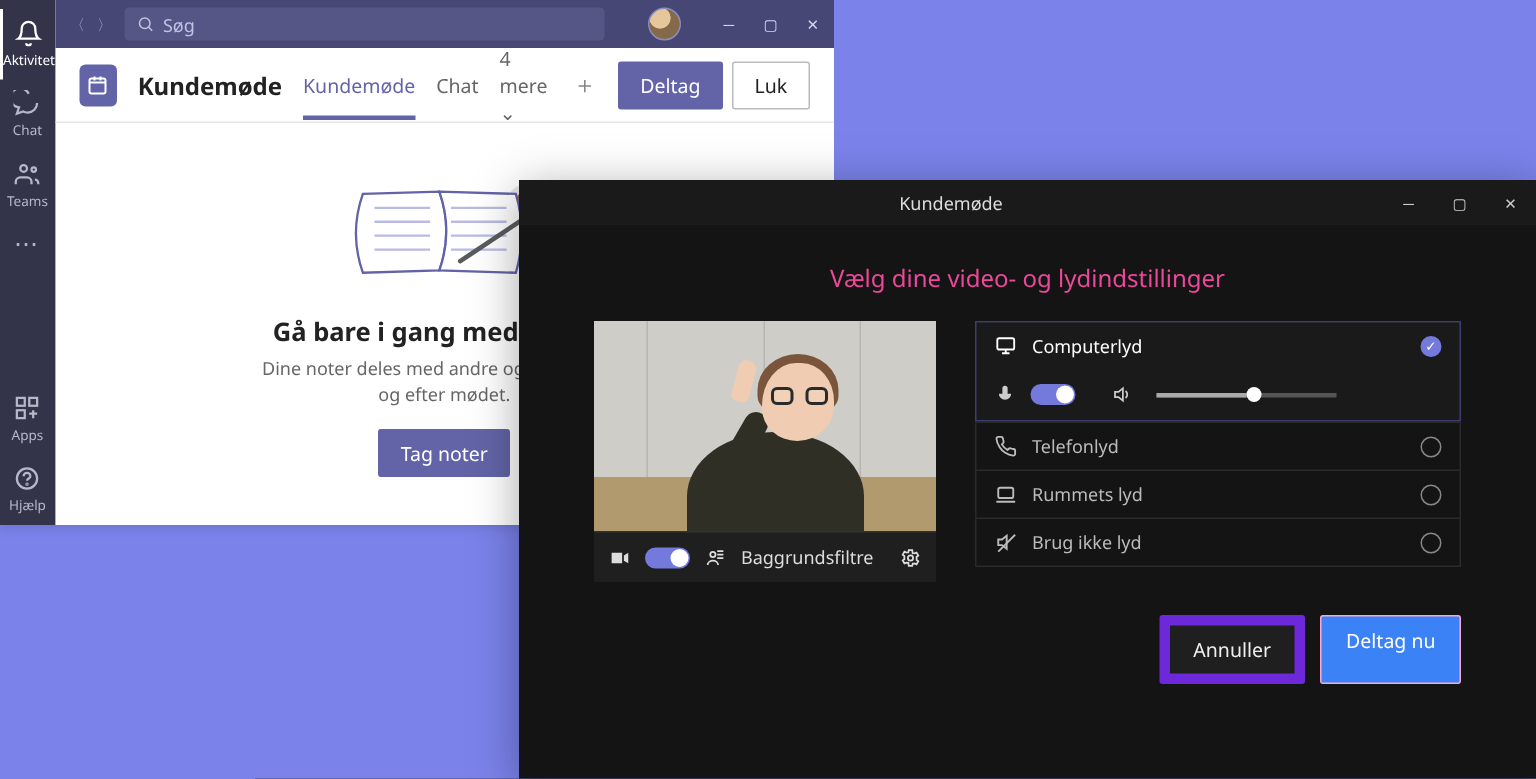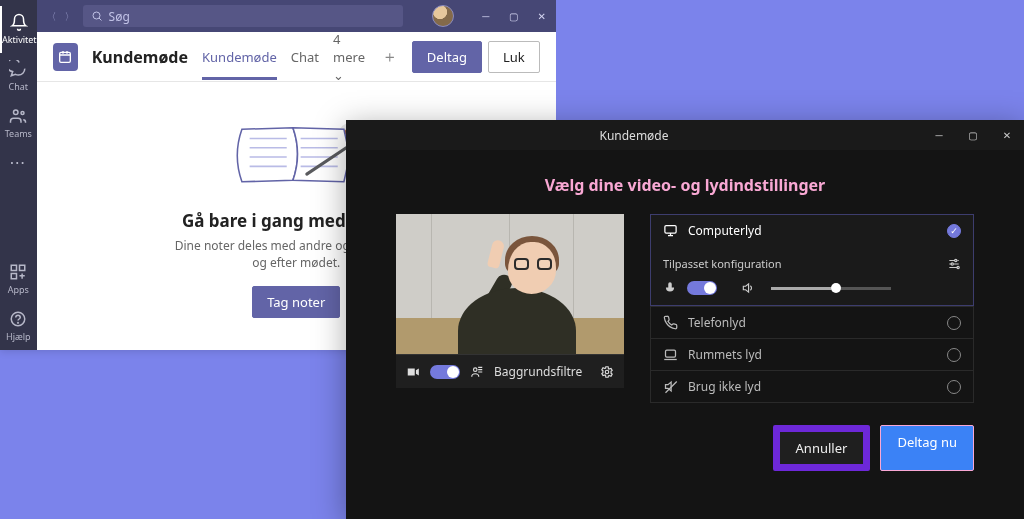--- a/index.html
+++ b/index.html
@@ -37,21 +37,21 @@
 .body-title{font-size:17px;font-weight:700;color:#222;margin-top:10px}
 .body-sub{font-size:12px;color:#666;margin-top:6px;line-height:1.4}
 .btn-notes{background:#6264a7;color:#fff;border-color:#6264a7;margin-top:14px}
 
 
 .join-window{position:absolute;left:346px;top:120px;width:678px;height:399px;background:#141414;box-shadow:0 6px 30px rgba(0,0,0,.35);color:#e8e8e8}
 .jw-title{height:30px;background:#1a1a1a;display:flex;align-items:center}
 .jw-title-text{flex:1;text-align:center;font-size:12px;color:#ddd}
 .jw-ctrls{display:flex}
 .jw-ctrls .win-ctrl{width:34px;height:28px;color:#ccc}
-.jw-head{font-size:16px;font-weight:700;text-align:center;padding:24px 0 18px;color:#f9a8d4}
+.jw-head{font-size:16px;font-weight:400;text-align:center;padding:24px 0 18px;color:#ec4899}
 .jw-body{display:flex;gap:26px;padding:0 50px}
 .jw-preview{width:228px;display:flex;flex-direction:column}
 .preview-img{width:228px;height:140px;background:#222;position:relative;overflow:hidden}
 
 .room{position:absolute;inset:0;background:linear-gradient(#d7d6d2 0 74%,#b19a6d 74% 100%)}
 .panel{position:absolute;top:0;bottom:26%;background:#cfcdc8;border-right:1px solid #b8b6b0}
 .panel.p1{left:0;width:16%}.panel.p2{left:16%;width:34%}.panel.p3{left:50%;width:28%}.panel.p4{left:78%;width:22%;border-right:none}
 .person-body{position:absolute;left:62px;top:74px;width:118px;height:80px;background:#2f2f25;border-radius:56% 56% 10% 10%/60% 60% 10% 10%}
 .person-head{position:absolute;left:112px;top:28px;width:48px;height:52px;background:#f0cdb2;border-radius:50% 48% 54% 52%/58% 52% 48% 44%}
 .person-hair{position:absolute;left:109px;top:22px;width:54px;height:40px;background:#7a553c;border-radius:50% 50% 30% 30%/60% 60% 30% 30%}
@@ -248,29 +248,20 @@
     <div class="jw-audio">
       <div class="audio-opt selected">
         <svg viewBox="0 0 24 24" fill="none" stroke="currentColor" stroke-width="2">
             <rect x="3" y="4" width="18" height="12" rx="2"></rect>
             <path d="M8 20h8M12 16v4"></path>
           </svg>
         <span>Computerlyd</span>
         <div class="radio checked"></div>
       </div>
       <div class="audio-config">
-        <div class="cfg-row">
-          <span>Tilpasset konfiguration</span>
-          <svg viewBox="0 0 24 24" width="14" height="14" fill="none" stroke="currentColor" stroke-width="2">
-              <path d="M4 6h10M18 6h2M4 12h4M12 12h8M4 18h14M22 18"></path>
-              <circle cx="15" cy="6" r="2"></circle>
-              <circle cx="9" cy="12" r="2"></circle>
-              <circle cx="19" cy="18" r="2"></circle>
-            </svg>
-        </div>
         <div class="cfg-ctrls">
           <svg viewBox="0 0 24 24" width="14" height="14" fill="currentColor">
               <path d="M12 2a3 3 0 00-3 3v6a3 3 0 006 0V5a3 3 0 00-3-3z"></path>
               <path d="M5 11a7 7 0 0014 0M12 18v3"></path>
             </svg>
           <div class="toggle">
               <div class="knob"></div>
             </div>
           <svg viewBox="0 0 24 24" width="14" height="14" fill="none" stroke="currentColor" stroke-width="2" style="margin-left:14px">
               <path d="M4 9v6h4l5 4V5L8 9H4z"></path>

